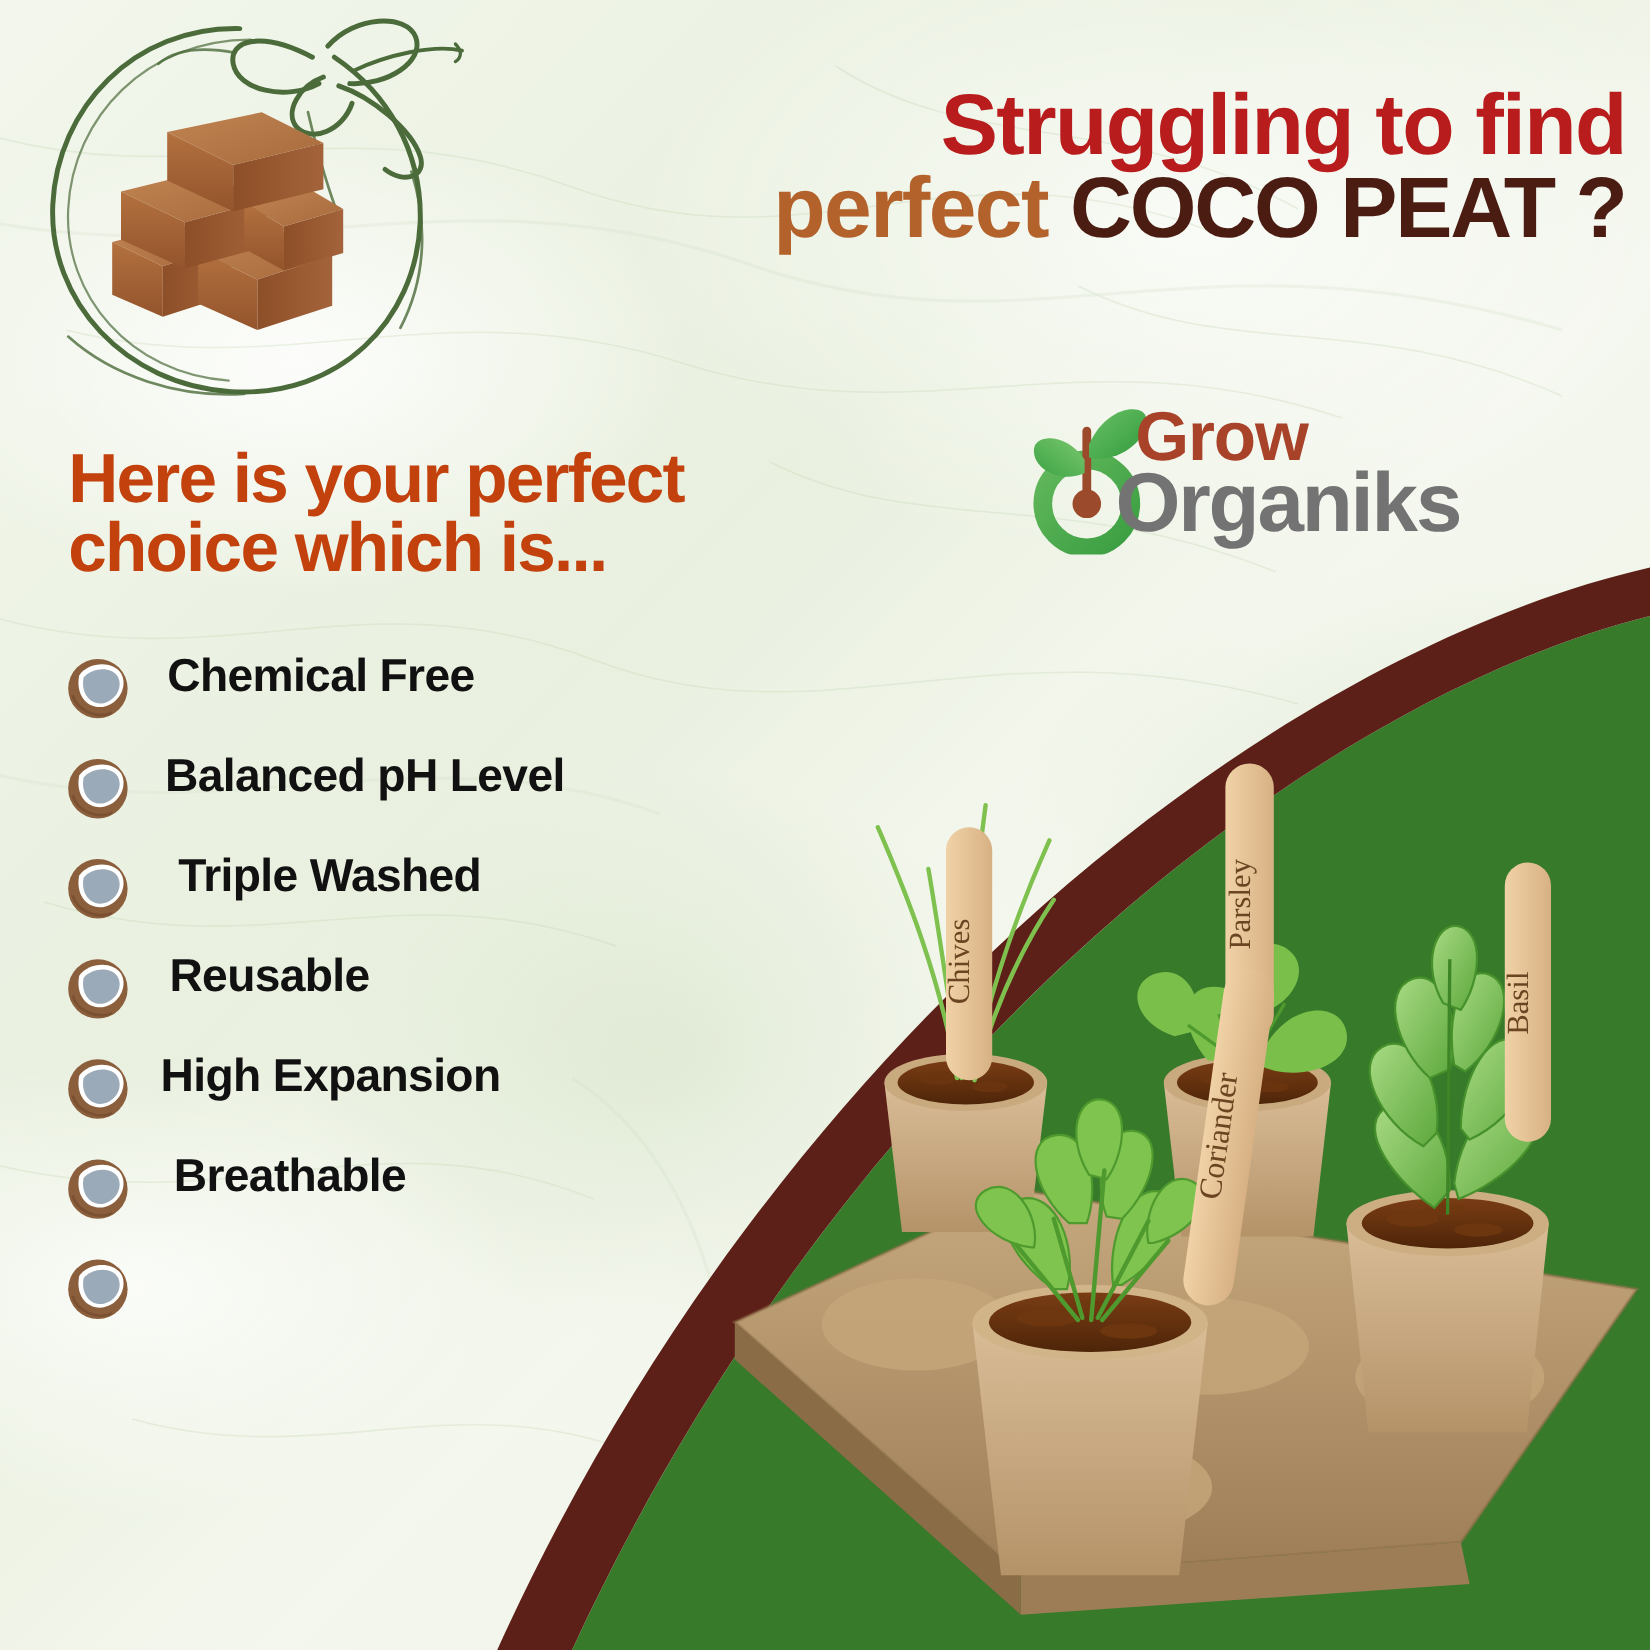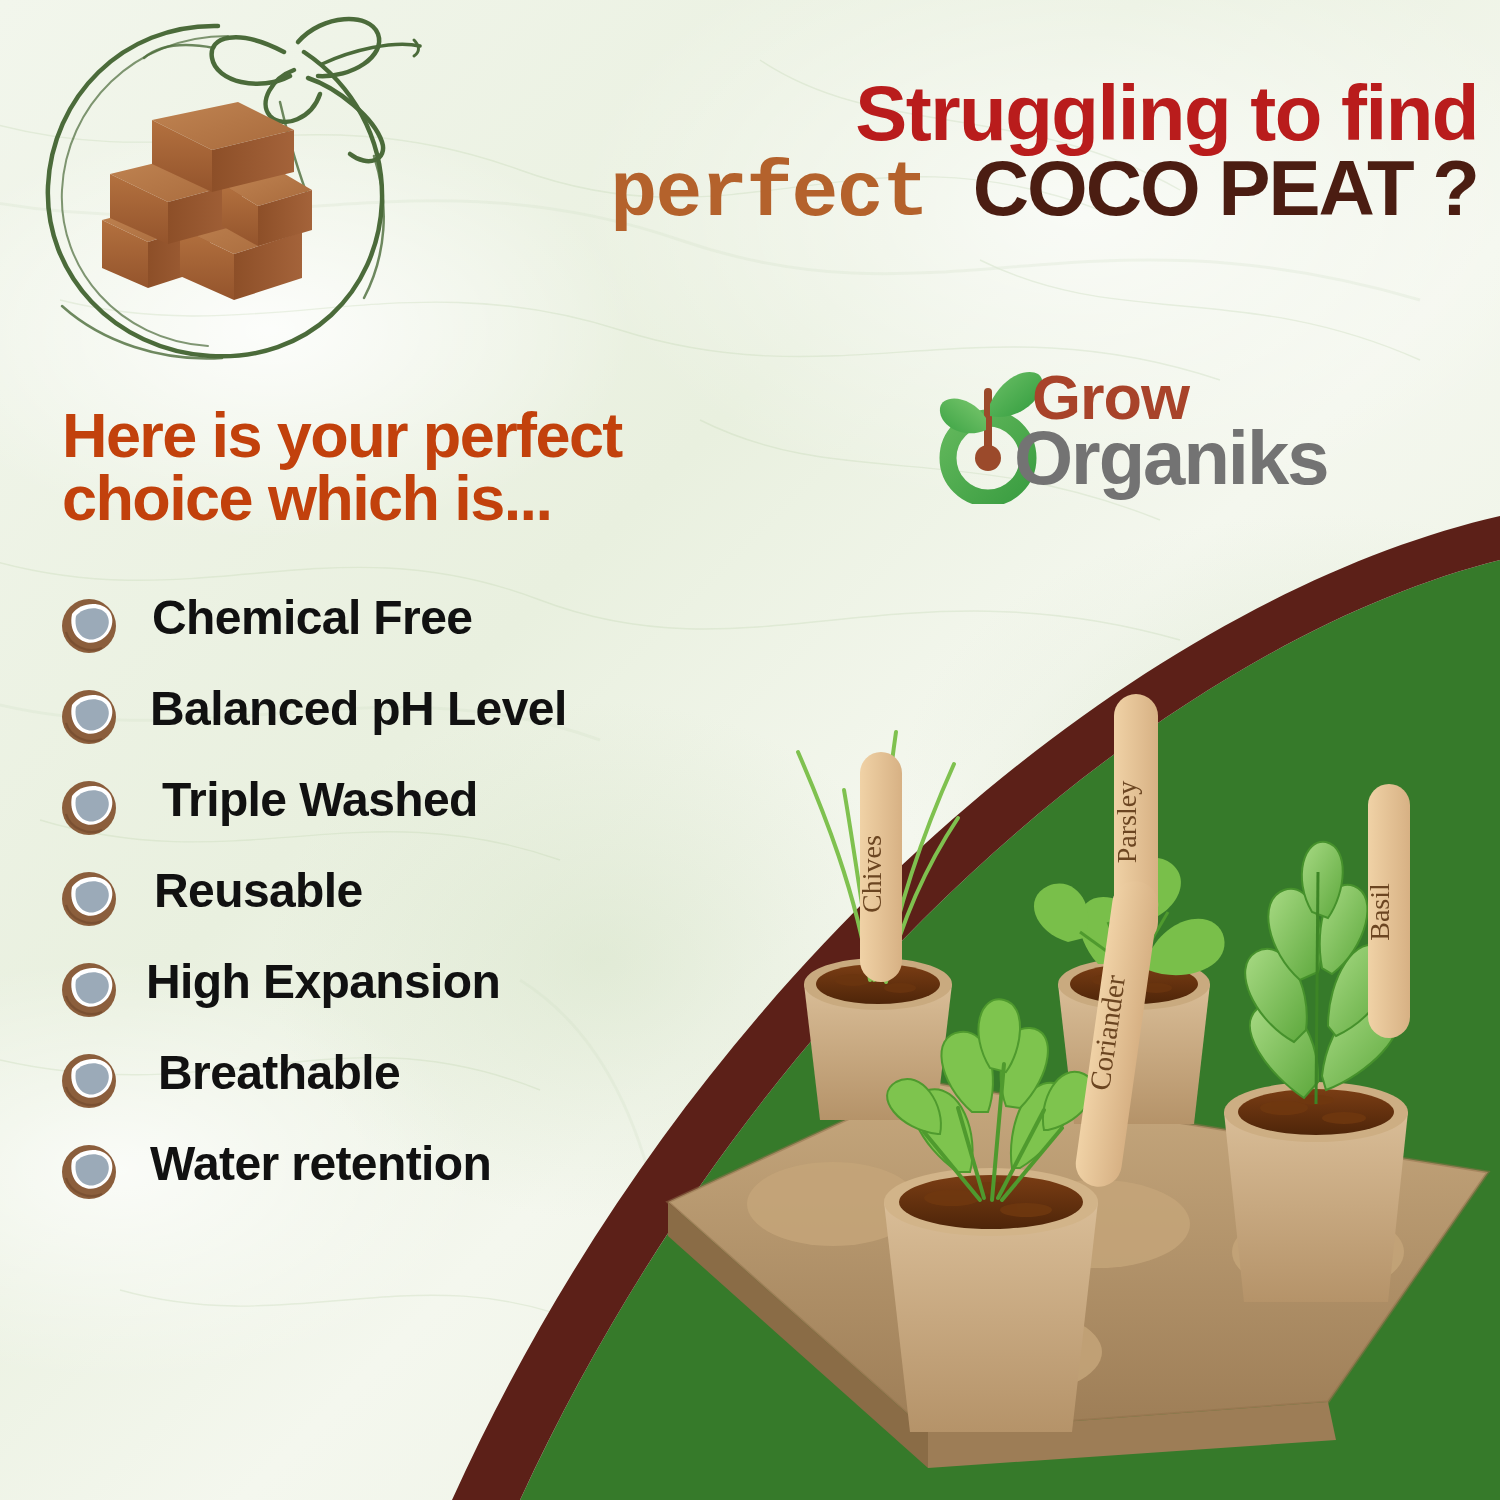--- a/index.html
+++ b/index.html
@@ -46,21 +46,21 @@
     position: absolute; left: 468px; top: 76px;
     width: 1010px;
     font-weight: 800;
     font-size: 78px;
     line-height: .96;
     letter-spacing: -1.5px;
     text-align: right;
   }
   .headline .l1 { display: block; color: #b91c1c; }
   .headline .l2 { display: block; white-space: nowrap; }
-  .headline .orange { color: #b4622c; font-family: Liberation Mono, monospace; }
+  .headline .orange { color: #b4622c; }
   .headline .dark { color: #4b1d12; letter-spacing: -2px; }
 
   
   .subhead {
     position: absolute; left: 62px; top: 404px;
     width: 760px;
     color: #c2410c;
     font-weight: 800;
     font-size: 63px;
     line-height: 1.0;
@@ -83,21 +83,21 @@
   }
 
   
   .features { position: absolute; left: 58px; top: 592px; width: 620px; }
   .feature { position: relative; height: 91px; }
   .feature .coco { position: absolute; left: 0; top: 2px; width: 62px; height: 62px; }
   .feature .flabel {
     position: absolute; top: -2px;
     color: #111111;
     font-weight: 800;
-    font-size: 48px;
+    font-size: 42px;
     letter-spacing: -.6px;
     white-space: nowrap;
   }
 
   
   .product-photo {
     position: absolute; left: 628px; top: 612px;
     width: 880px; height: 880px;
   }
 </style>
@@ -301,21 +301,20 @@
       </svg>
       <div class="flabel" style="left: 100px;">Breathable</div>
     </div>
     <div class="feature">
       <svg class="coco" viewBox="0 0 62 62">
         <circle cx="31" cy="32" r="27" fill="#8b5e3c"></circle>
         <path d="M14 20 C 22 8, 44 6, 52 18 C 58 28, 52 44, 38 48 C 24 52, 10 40, 14 20 Z" fill="#ffffff"></path>
         <path d="M18 22 C 25 13, 43 11, 49 21 C 54 30, 48 42, 37 45 C 26 48, 15 38, 18 22 Z" fill="#9baab8"></path>
         <path d="M8 38 C 12 52, 30 60, 44 54" fill="none" stroke="#6f482c" stroke-width="2.4" opacity=".6"></path>
       </svg>
-      <div class="flabel" style="left: 92px;">Water retention</div>
     </div>
   </div>
 
   <svg class="product-photo" viewBox="0 0 880 880">
     <defs>
       <linearGradient id="pulp" x1="0" y1="0" x2="0" y2="1">
         <stop offset="0" stop-color="#d9bd97"></stop>
           <stop offset="1" stop-color="#b59369"></stop>
       </linearGradient>
       <linearGradient id="pulpDark" x1="0" y1="0" x2="0" y2="1">

